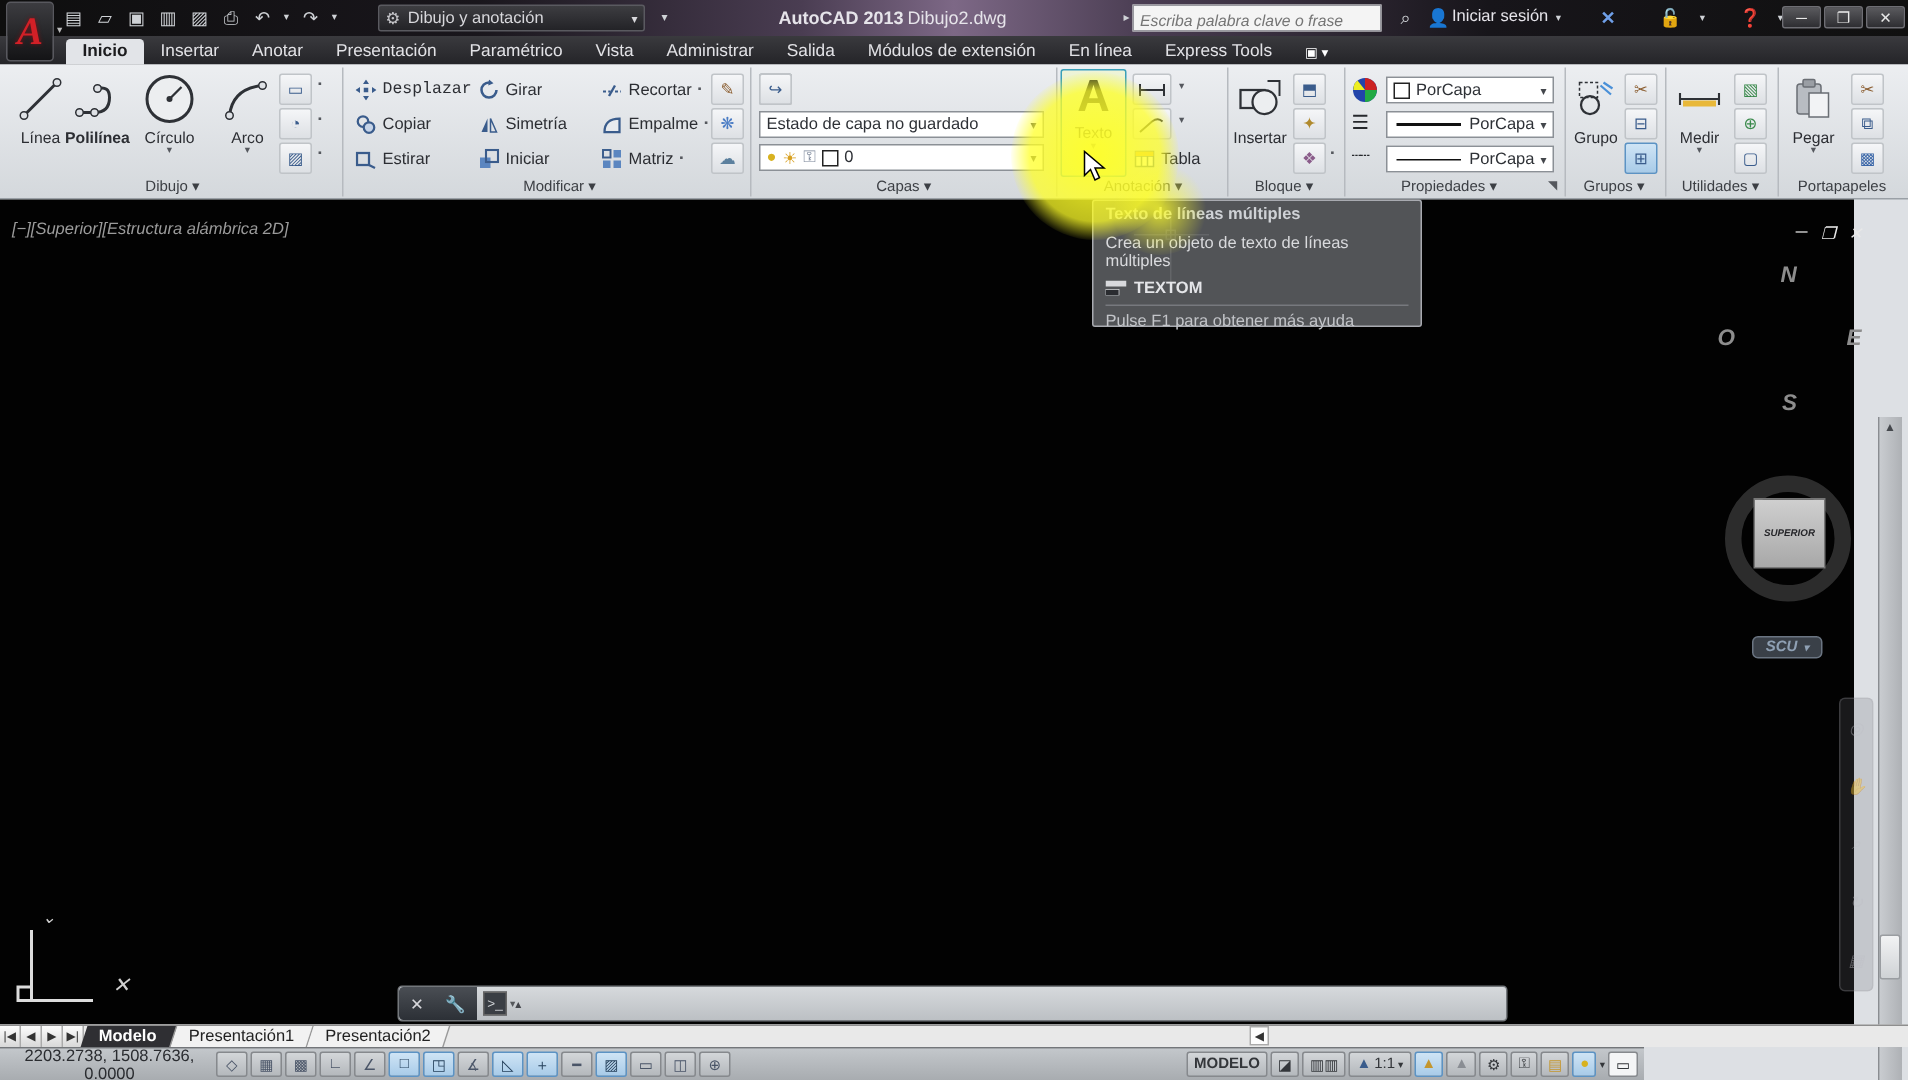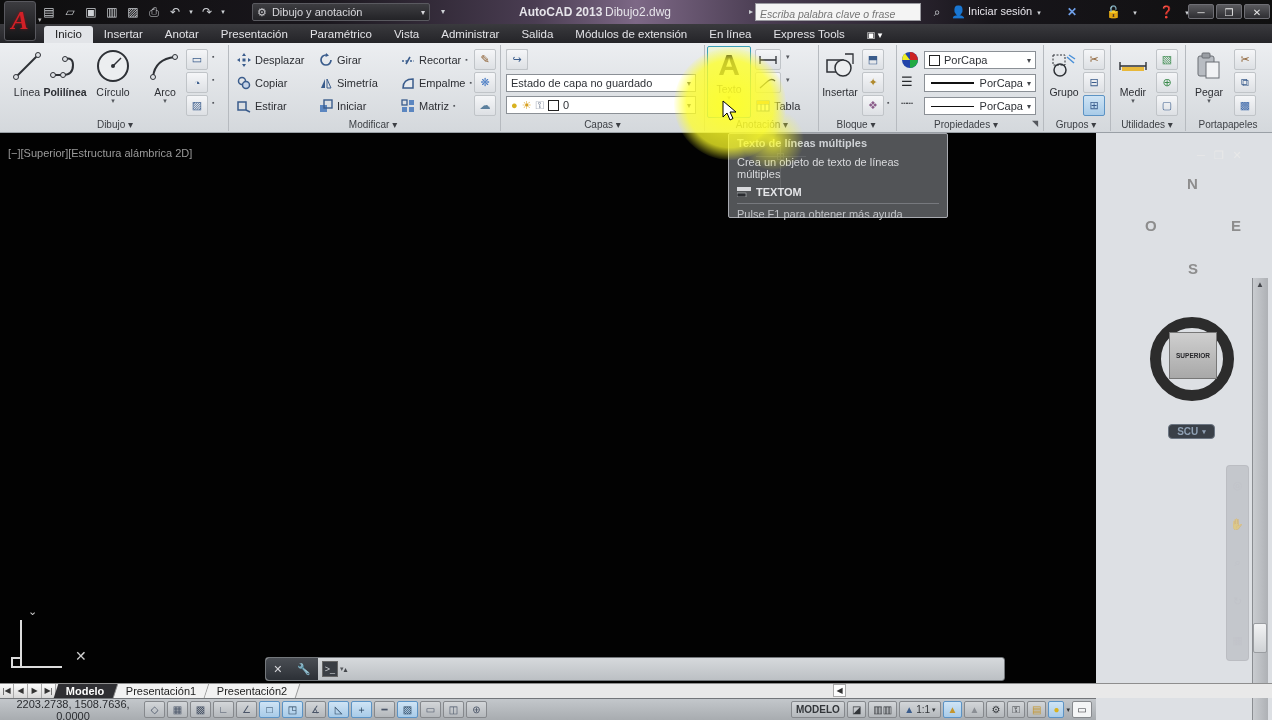--- a/index.html
+++ b/index.html
@@ -14,39 +14,39 @@
   .qat-icon { display:inline-block; width:18px; height:18px; color:#cfd2d6; font-size:12px; line-height:18px; text-align:center; }
   .tb-text { color:#e6e4ea; font-size:12px; }
   #workspace-box { left:252px; top:3px; width:178px; height:18px; background:linear-gradient(#3d3d41,#232327); border:1px solid #5a5a60; border-radius:2px; color:#d8d8dc; font-size:11px; display:flex; align-items:center; padding:0 4px; gap:5px; }
   #search-box { left:755px; top:3px; width:166px; height:18px; background:#f4f4f4; border:1px solid #9a9aa0; }
   #search-box input { width:100%; height:100%; border:0; background:transparent; font-style:italic; color:#7a7a80; font-size:10.5px; padding:0 4px; font-family:"Liberation Sans",sans-serif; outline:none; }
   .win-btn { width:26px; height:15px; color:#e8e8e8; font-size:10px; text-align:center; line-height:15px; background:linear-gradient(#5a5a5e,#2e2e32); border:1px solid #6e6e74; border-radius:2px; }
 
   
   #tabrow { left:0; top:24px; width:1272px; height:19px; background:linear-gradient(#3a3a3e,#242428); display:flex; align-items:flex-end; padding-left:44px; }
   .rtab { color:#e2e2e6; font-size:11.5px; padding:2px 11px 3px; cursor:default; }
-  .rtab.active { background:#e2e4e8; color:#1c1c1e; border-radius:3px 3px 0 0; font-weight:normal; }
+  .rtab.active { background:#e2e4e8; color:#1c1c1e; border-radius:3px 3px 0 0; font-weight:bold; }
 
   
   #ribbon { left:0; top:43px; width:1272px; height:90px; background:linear-gradient(#eceef1,#d4d8dc); border-bottom:1px solid #9aa0a6; }
   .panel-sep { position:absolute; top:2px; width:1px; height:86px; background:#b6babf; }
   .plabel { position:absolute; top:74px; height:15px; font-size:10px; color:#3c3f44; text-align:center; line-height:15px; }
   .bigbtn { position:absolute; top:3px; width:46px; height:70px; display:flex; flex-direction:column; align-items:center; font-size:10.5px; color:#2c2e33; }
   .bigbtn .ic { height:40px; display:flex; align-items:center; justify-content:center; }
   .ddot { font-size:7px; color:#55585e; line-height:5px; }
   .mrow { position:absolute; height:21px; display:flex; align-items:center; gap:4px; font-size:11px; color:#2c2e33; }
   .micon { width:15px; height:15px; display:inline-flex; align-items:center; justify-content:center; }
   .smbtn { position:absolute; width:22px; height:21px; border:1px solid #c0c4c8; border-radius:2px; background:linear-gradient(#f5f6f8,#dde0e4); display:flex; align-items:center; justify-content:center; font-size:11px; color:#3a5c8c; }
   .dropbox { position:absolute; height:18px; background:#fff; border:1px solid #8b9096; font-size:11px; color:#2e3136; display:flex; align-items:center; padding:0 4px; gap:4px; }
   .dropbox .arr { margin-left:auto; font-size:8px; color:#44474c; }
   .swatch { width:11px; height:11px; background:#fff; border:1px solid #222; }
   .hline { flex:1; height:2px; background:#111; margin:0 2px; }
 
   
-  #canvas { left:0; top:133px; width:1096px; height:550px; background:#020202; }
+  #canvas { left:0; top:133px; width:1236px; height:550px; background:#020202;font-style:italic; }
   #vp-label { left:8px; top:14px; color:#9b9b9b; font-size:11px; }
   .vc-letter { position:absolute; color:#8d8d8d; font-size:15px; font-weight:bold; }
   #vc-ring { left:1150px; top:184px; width:84px; height:84px; border-radius:50%; border:11px solid #2c2c2c; }
   #vc-face { left:1169px; top:199px; width:48px; height:47px; background:linear-gradient(#cfcfcf,#a8a8a8); border:1px solid #777; color:#26262a; font-size:6.5px; font-weight:bold; display:flex; align-items:center; justify-content:center; }
   #scu-pill { left:1168px; top:291px; width:47px; height:15px; background:#3a4048; border:1px solid #6b7582; border-radius:4px; color:#8fa0b4; font-size:10px; font-weight:bold; display:flex; align-items:center; justify-content:center; gap:4px; }
   #navbar { left:1226px; top:332px; width:23px; height:196px; background:rgba(110,110,118,0.22); border:1px solid rgba(160,160,168,0.25); border-radius:4px; display:flex; flex-direction:column; align-items:center; justify-content:space-around; color:rgba(190,190,198,0.4); font-size:11px; }
   #vscroll { left:1252px; top:145px; width:16px; height:538px; background:linear-gradient(90deg,#c9ccd0,#aeb1b5); border-left:1px solid #8a8d91; }
   #vthumb { left:1253px; top:490px; width:14px; height:30px; background:linear-gradient(#f2f3f4,#cfd2d5); border:1px solid #9a9da1; border-radius:2px; }
   .dw-btn { color:#e8e8e8; font-size:11px; width:18px; text-align:center; }
   #watermark { left:22px; top:575px; width:76px; height:81px; background:#878d99; border:2px solid #5d6470; display:flex; align-items:center; justify-content:center; }
@@ -198,21 +198,21 @@
     </div>
     <div class="smbtn" style="left:186px;top:6px;">▭</div>
     <span class="abs" style="left:212px;top:10px;font-size:7px;color:#55585e;">▪</span>
     <div class="smbtn" style="left:186px;top:29px;">◔</div>
     <span class="abs" style="left:212px;top:33px;font-size:7px;color:#55585e;">▪</span>
     <div class="smbtn" style="left:186px;top:52px;">▨</div>
     <span class="abs" style="left:212px;top:56px;font-size:7px;color:#55585e;">▪</span>
     <div class="plabel" style="left:30px;width:170px;"><span>Dibujo</span> ▾</div>
     <div class="panel-sep" style="left:228px;"></div>
 
-    <div class="mrow" style="left:236px;top:6px;">
+    <div class="mrow" style="left:236px;top:6px;font-family:Liberation Mono, monospace;">
         <span class="micon">
           <svg width="14" height="14">
             <path d="M7 0 L9 3 H5 Z M7 14 L5 11 H9 Z M0 7 L3 5 V9 Z M14 7 L11 9 V5 Z" fill="#3a5c8c"></path>
             <rect x="5.5" y="5.5" width="3" height="3" fill="#3a5c8c"></rect>
           </svg>
         </span>
         <span>Desplazar</span>
       </div>
     <div class="mrow" style="left:236px;top:29px;text-align:right;">
         <span class="micon">

